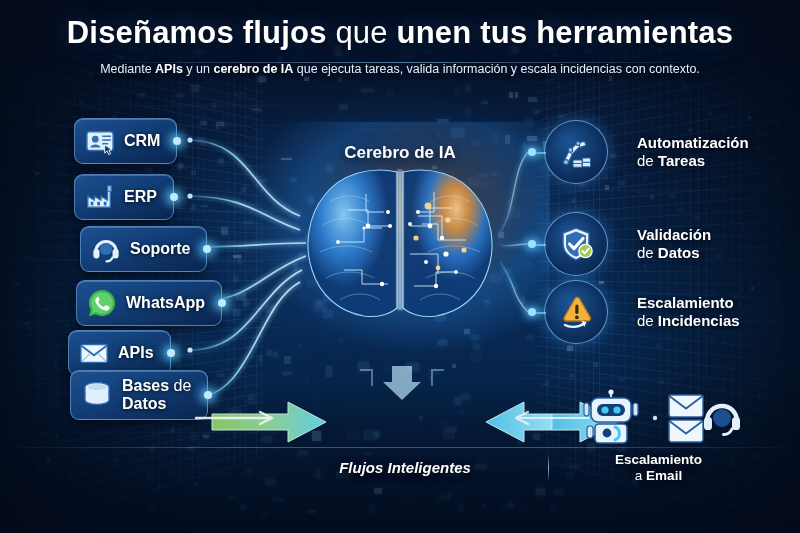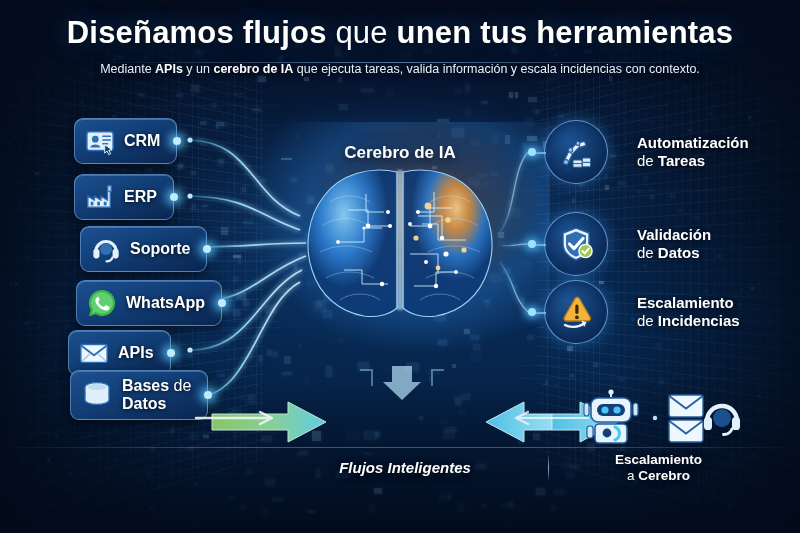--- a/index.html
+++ b/index.html
@@ -920,17 +920,17 @@
         <circle cx="55" cy="29" r="9" fill="#1b4f8d"></circle>
         <path d="M65 40 a9 9 0 0 1 -8.5 5.4" fill="none" stroke="#e3f1fc" stroke-width="3" stroke-linecap="round"></path>
       </g>
     </svg>
   </div>
 
   <div class="brlabels">
     <div class="sep"></div>
     <div class="cell">
       <span>Escalamiento</span><br>
-      <span class="n">a </span><span>Cerebro</span>
+      <span class="n">a </span><span>Email</span>
     </div>
   </div>
 
 </div>
 
 </body></html>

